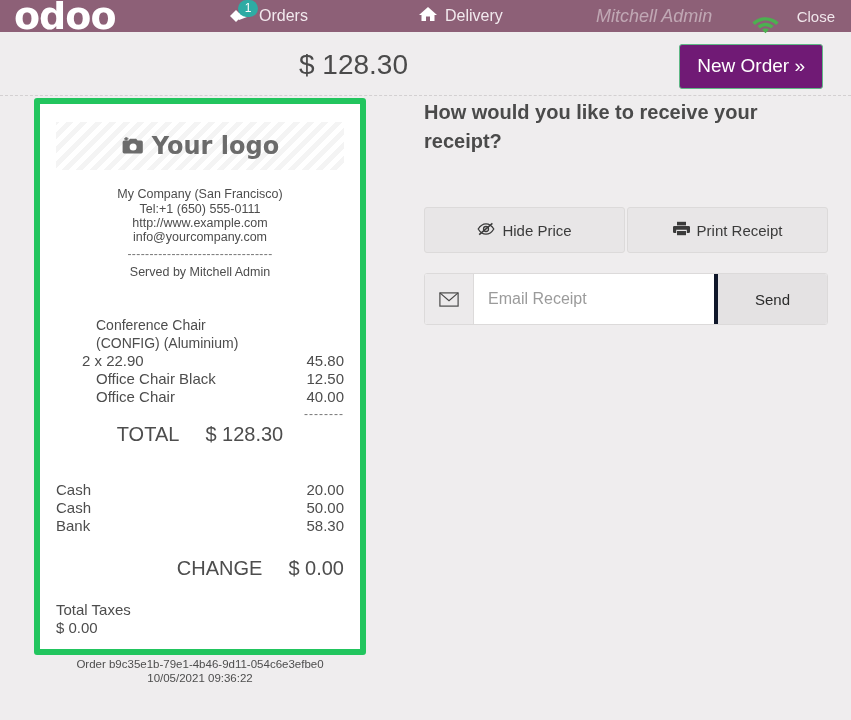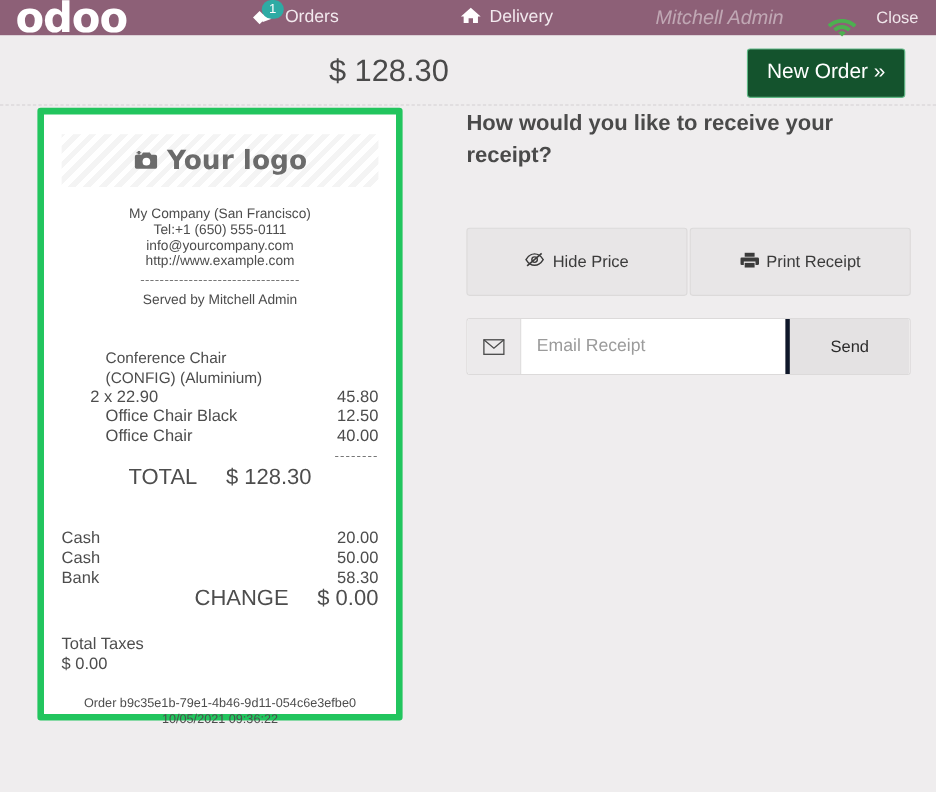--- a/index.html
+++ b/index.html
@@ -85,21 +85,21 @@
   .order-total {
     position: absolute;
     left: 299px; top: 17px;
     font-size: 28px;
     color: #4a4a4a;
     font-weight: 400;
   }
   .new-order-btn {
     position: absolute;
     right: 28px; top: 12px;
-    background: #14532d;
+    background: #701a75;
     border: 1px solid #5fb885;
     color: #ffffff;
     font-size: 19px;
     padding: 10px 17px 11px 17px;
     border-radius: 3px;
     cursor: pointer;
     line-height: 22px;
   }
 
   
@@ -184,20 +184,21 @@
     color: #4d4d4d;
   }
   .payments { margin-top: 38px; }
   .payments .line-row { font-size: 15px; }
   .change-row {
     display: flex;
     justify-content: flex-end;
     align-items: baseline;
     gap: 26px;
     font-size: 20px;
+    margin-top: 24px;
   }
   .taxes-row {
     display: flex;
     justify-content: space-between;
     font-size: 15px;
     margin-top: 24px;
     flex-direction: column;
   }
   .order-meta {
     text-align: center;
@@ -212,21 +213,21 @@
   .question {
     font-size: 20px;
     font-weight: 700;
     color: #4a4a4a;
     line-height: 29px;
     margin-top: 2px;
   }
   .btn-row { display: flex; margin-top: 51px; }
   .flat-btn {
     flex: 1;
-    height: 62px;
+    height: 46px;
     background: #e8e6e7;
     border: 1px solid #dcdada;
     color: #3b3b3b;
     font-size: 15px;
     display: flex;
     align-items: center;
     justify-content: center;
     gap: 7px;
     cursor: pointer;
     border-radius: 3px;
@@ -338,22 +339,22 @@
             <circle cx="12.1" cy="11" r="3.5" fill="#ffffff"></circle>
           </svg>
         </span>
         <span>Your logo</span>
       </span>
     </div>
 
     <div class="addr">
       <div>My Company (San Francisco)</div>
       <div>Tel:+1 (650) 555-0111</div>
+      <div>http://www.example.com</div>
       <div>info@yourcompany.com</div>
-      <div>http://www.example.com</div>
     </div>
     <div class="dash-sep">---------------------------------</div>
     <div class="served">Served by Mitchell Admin</div>
 
     <div class="lines">
 
       <div>
         <div class="line-name">Conference Chair
 (CONFIG) (Aluminium)</div>
         <div class="line-row">

